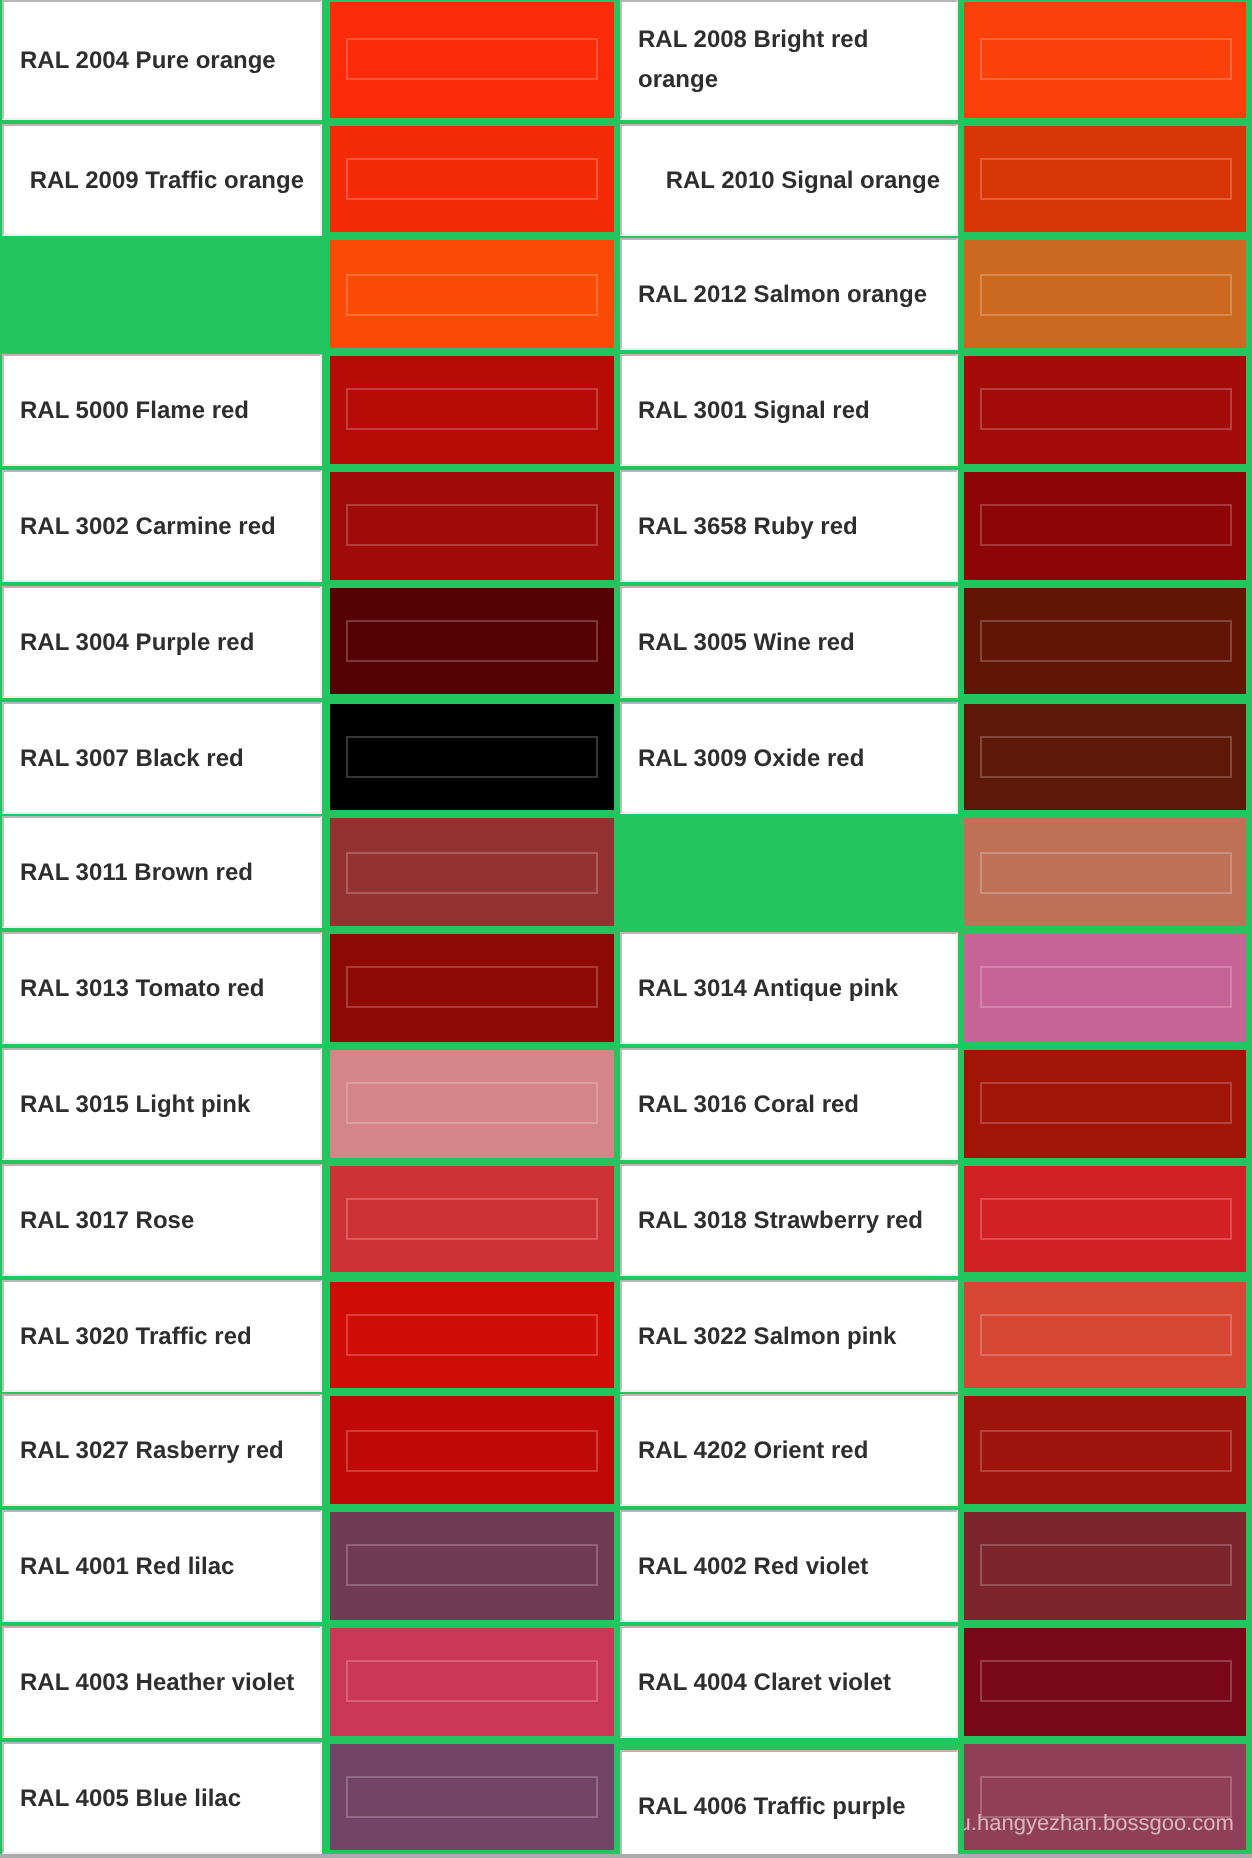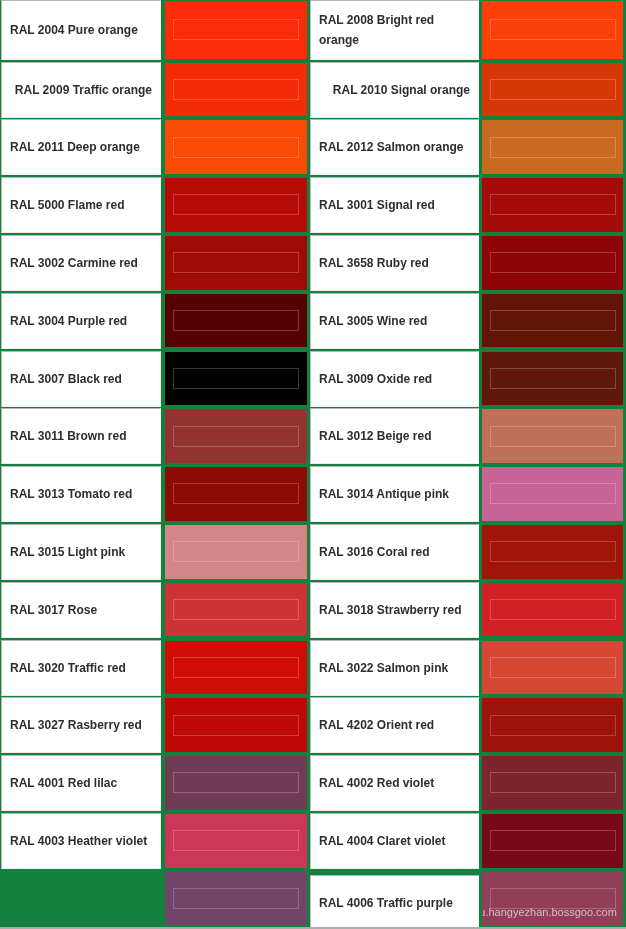--- a/index.html
+++ b/index.html
@@ -1,18 +1,18 @@
 <!DOCTYPE html>
 <html><head>
 <meta charset="utf-8">
 <title>RAL Colour Chart</title>
 <style>
   html,body{margin:0;padding:0;background:#ffffff;}
   body{font-family:"Liberation Sans",sans-serif;}
-  .page{width:626px;height:929px;position:relative;background:#15803d;overflow:hidden;}
+  .page{width:626px;height:929px;position:relative;background:#22c55e;overflow:hidden;}
   .gridwrap{position:absolute;left:0;top:0;width:626px;height:927px;}
   .bottombar{position:absolute;left:0;top:927px;width:626px;height:2px;background:#ababab;}
 
   .rowgrp{position:absolute;left:0;width:626px;}
 
   .lcell{position:absolute;box-sizing:border-box;background:#fff;
      border-top:1px solid #b6b6b6;border-left:1px solid #bcbcbc;
      border-right:1px solid #f1f1f1;border-bottom:1px solid #eeeeee;}
   .lcell .txt{position:absolute;left:8px;right:8px;top:50%;transform:translateY(-50%) translateZ(0);
     font-size:12px;font-weight:bold;color:#2e2e2e;line-height:20.5px;}
@@ -59,23 +59,20 @@
         <div class="lcell" style="left:310px;top:0;width:169px;height:56.00px">
           <div class="txt">RAL 2010 Signal orange</div>
         </div>
         <div class="swcell" style="left:482.3px;top:1px;width:140.8px;height:53.80px">
           <div class="swatch" style="background:#D73606">
             <div class="inner"></div>
           </div>
         </div>
       </div>
       <div class="rowgrp" style="top: 119.3px; height: 56px;">
-        <div class="lcell" style="left:1px;top:0;width:160px;height:56.00px">
-          <div class="txt">RAL 2011 Deep orange</div>
-        </div>
         <div class="swcell" style="left:164.6px;top:1px;width:142px;height:53.80px">
           <div class="swatch" style="background:#FA4A05">
             <div class="inner"></div>
           </div>
         </div>
         <div class="lcell" style="left:310px;top:0;width:169px;height:56.00px">
           <div class="txt">RAL 2012 Salmon orange</div>
         </div>
         <div class="swcell" style="left:482.3px;top:1px;width:140.8px;height:53.80px">
           <div class="swatch" style="background:#CC6921">
@@ -157,23 +154,20 @@
       </div>
       <div class="rowgrp" style="top: 408.3px; height: 56px;">
         <div class="lcell" style="left:1px;top:0;width:160px;height:56.00px">
           <div class="txt">RAL 3011 Brown red</div>
         </div>
         <div class="swcell" style="left:164.6px;top:1px;width:142px;height:53.80px">
           <div class="swatch" style="background:#943231">
             <div class="inner"></div>
           </div>
         </div>
-        <div class="lcell" style="left:310px;top:0;width:169px;height:56.00px">
-          <div class="txt">RAL 3012 Beige red</div>
-        </div>
         <div class="swcell" style="left:482.3px;top:1px;width:140.8px;height:53.80px">
           <div class="swatch" style="background:#BF7158">
             <div class="inner"></div>
           </div>
         </div>
       </div>
       <div class="rowgrp" style="top: 466.1px; height: 56px;">
         <div class="lcell" style="left:1px;top:0;width:160px;height:56.00px">
           <div class="txt">RAL 3013 Tomato red</div>
         </div>
@@ -293,20 +287,23 @@
         <div class="lcell" style="left:310px;top:0;width:169px;height:56.00px">
           <div class="txt">RAL 4004 Claret violet</div>
         </div>
         <div class="swcell" style="left:482.3px;top:1px;width:140.8px;height:53.80px">
           <div class="swatch" style="background:#790818">
             <div class="inner"></div>
           </div>
         </div>
       </div>
       <div class="rowgrp" style="top: 870.7px; height: 56px;">
+        <div class="lcell" style="left:1px;top:0;width:160px;height:56.00px">
+          <div class="txt">RAL 4005 Blue lilac</div>
+        </div>
         <div class="swcell" style="left:164.6px;top:1px;width:142px;height:53.80px">
           <div class="swatch" style="background:#714468">
             <div class="inner"></div>
           </div>
         </div>
         <div class="lcell" style="left:310px;top:4px;width:169px;height:56.00px">
           <div class="txt">RAL 4006 Traffic purple</div>
         </div>
         <div class="swcell" style="left:482.3px;top:1px;width:140.8px;height:53.80px">
           <div class="swatch" style="background:#913F58">

